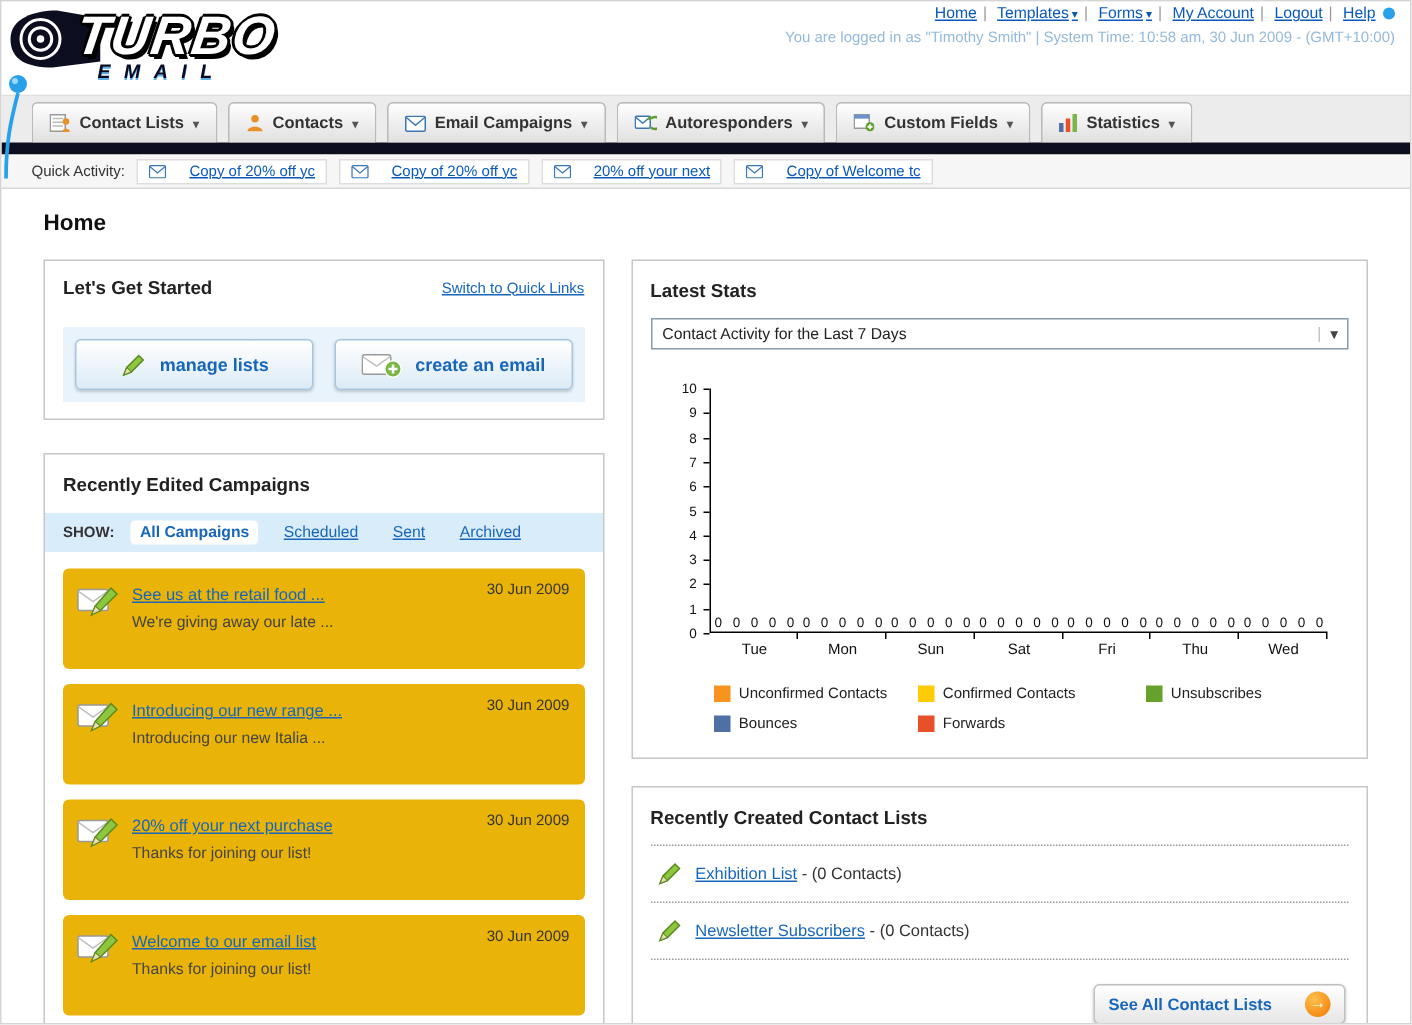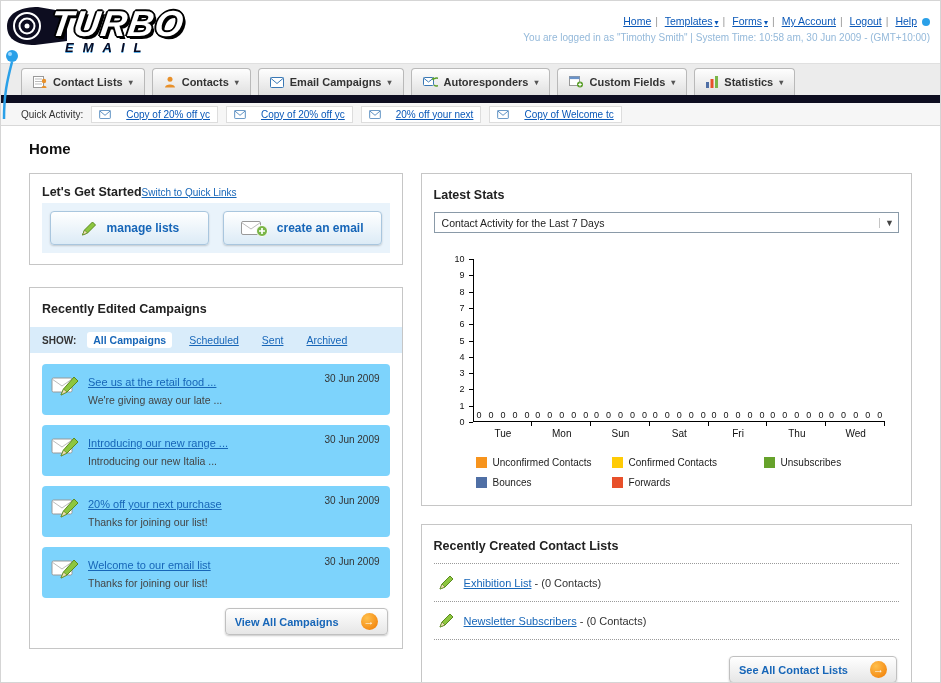--- a/index.html
+++ b/index.html
@@ -8,21 +8,21 @@
 
   
   .header { position: relative; height: 62px; background: #fff; }
   .logo { position: absolute; left: 4px; top: 2px; display: flex; align-items: flex-start; }
   .swirl { margin-right: -16px; margin-top: 2px; }
   .logo-title { font-size: 36px; font-weight: bold; font-style: italic; letter-spacing: 1px; color: #fff;
     transform: skewX(-8deg);
     text-shadow: 2px 0 0 #000,-2px 0 0 #000,0 2px 0 #000,0 -2px 0 #000,1px 1px 0 #000,-1px -1px 0 #000,1px -1px 0 #000,-1px 1px 0 #000,3px 3px 0 #000; }
   .logo-sub { font-size: 13px; font-weight: bold; font-style: italic; letter-spacing: 9px; color: #0a0a22; margin: -5px 0 0 14px; text-shadow: 0 1px 0 #5ab0e8; }
   .antenna { position: absolute; left: 1px; top: 48px; z-index: 6; }
-  .header-right { position: absolute; right: 10px; top: 14px; text-align: right; }
+  .header-right { position: absolute; right: 10px; top: 2px; text-align: right; }
   .top-nav { font-size: 10.5px; color: #888; }
   .top-nav a { color: #0a58b8; text-decoration: underline; cursor: pointer; }
   .top-nav .sep { margin: 0 4px; color: #999; }
   .top-nav .arr { font-size: 8px; color: #0a58b8; margin-left: 2px; }
   .dot { display: inline-block; width: 8px; height: 8px; border-radius: 50%; background: #2aa0e8; margin-left: 5px; vertical-align: middle; }
   .login-info { color: #94b9da; font-size: 10px; margin-top: 5px; }
   .credits { color: #94b9da; font-size: 10px; margin-top: 3px; }
 
   
   .tabbar { height: 32px; background: #ececec; border-top: 1px solid #e0e0e0; display: flex; align-items: flex-end; gap: 7px; padding-left: 20px; }
@@ -40,34 +40,34 @@
   
   .content { padding: 10px 28px; }
   .page-title { font-size: 15px; font-weight: bold; color: #111; margin: 4px 0 16px; }
   .columns { display: flex; gap: 18px; align-items: flex-start; }
   .left-col { width: 374px; display: flex; flex-direction: column; gap: 22px; }
   .right-col { width: 492px; display: flex; flex-direction: column; gap: 18px; }
   .panel { border: 1px solid #c6c6c6; background: #fff; padding: 11px 12px; }
   .panel-title { font-size: 12.5px; font-weight: bold; color: #222; }
 
   
-  .gs-head { display: flex; align-items: center; margin-bottom: 4px; }
+  .gs-head { display: flex; justify-content: space-between; align-items: center; margin-bottom: 19px; }
   .blue-link { color: #1766b8; font-size: 10px; text-decoration: underline; cursor: pointer; }
   .gs-box { background: #e9f3fb; padding: 8px; display: flex; gap: 14px; }
   .gs-btn { flex: 1; display: flex; align-items: center; justify-content: center; gap: 9px; background: linear-gradient(#ffffff,#dcebf6);
     border: 1px solid #a9c6de; border-radius: 4px; padding: 7px 0; color: #1766b8; font-weight: bold; font-size: 12px;
     box-shadow: 0 1px 2px rgba(0,0,0,.18); cursor: pointer; }
 
   
   .camp-tabs { display: flex; align-items: center; gap: 11px; background: #d9ecfa; margin: 10px -12px 11px; padding: 5px 12px; }
   .show-label { font-size: 10px; font-weight: bold; color: #333; }
   .camp-tab { font-size: 10.5px; color: #1766b8; text-decoration: none; cursor: pointer; padding: 2px 6px; }
   .camp-tab.active { background: #fff; border-radius: 3px; font-weight: bold; text-decoration: none; }
   .camp-tab:not(.active) { text-decoration: underline; }
-  .camp-item { position: relative; background: #7dd3fc; border-radius: 4px; padding: 8px 10px 9px 46px; margin-bottom: 10px; min-height: 42px; }
+  .camp-item { position: relative; background: #eab308; border-radius: 4px; padding: 8px 10px 25px 46px; margin-bottom: 10px; min-height: 42px; }
   .camp-item .env-pencil { position: absolute; left: 9px; top: 9px; }
   .camp-title { color: #1766b8; font-size: 11px; text-decoration: underline; cursor: pointer; display: inline-block; }
   .camp-sub { color: #444; font-size: 10.5px; margin-top: 4px; }
   .camp-date { position: absolute; right: 10px; top: 9px; font-size: 10px; color: #333; }
   .view-all-row { display: flex; justify-content: flex-end; margin: 6px 2px 2px; }
   .btn-orange-arrow { display: flex; align-items: center; gap: 22px; background: linear-gradient(#ffffff,#e6e6e6); border: 1px solid #c0c0c0;
     border-radius: 4px; padding: 4px 9px; color: #1766b8; font-weight: bold; font-size: 11px; box-shadow: 0 1px 2px rgba(0,0,0,.22); cursor: pointer; }
   .go { width: 17px; height: 17px; border-radius: 50%; background: radial-gradient(circle at 35% 30%, #ffc04d, #f07800);
     color: #fff; font-size: 11px; line-height: 17px; text-align: center; font-weight: bold; }
 

